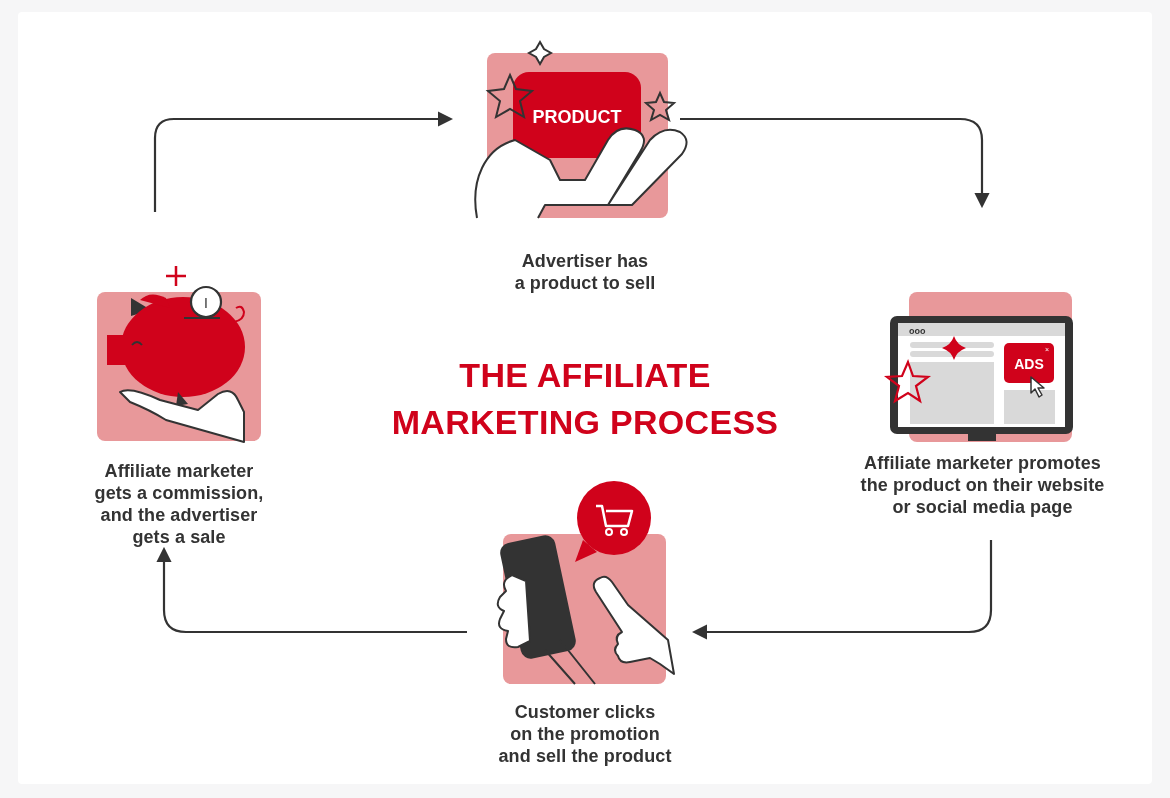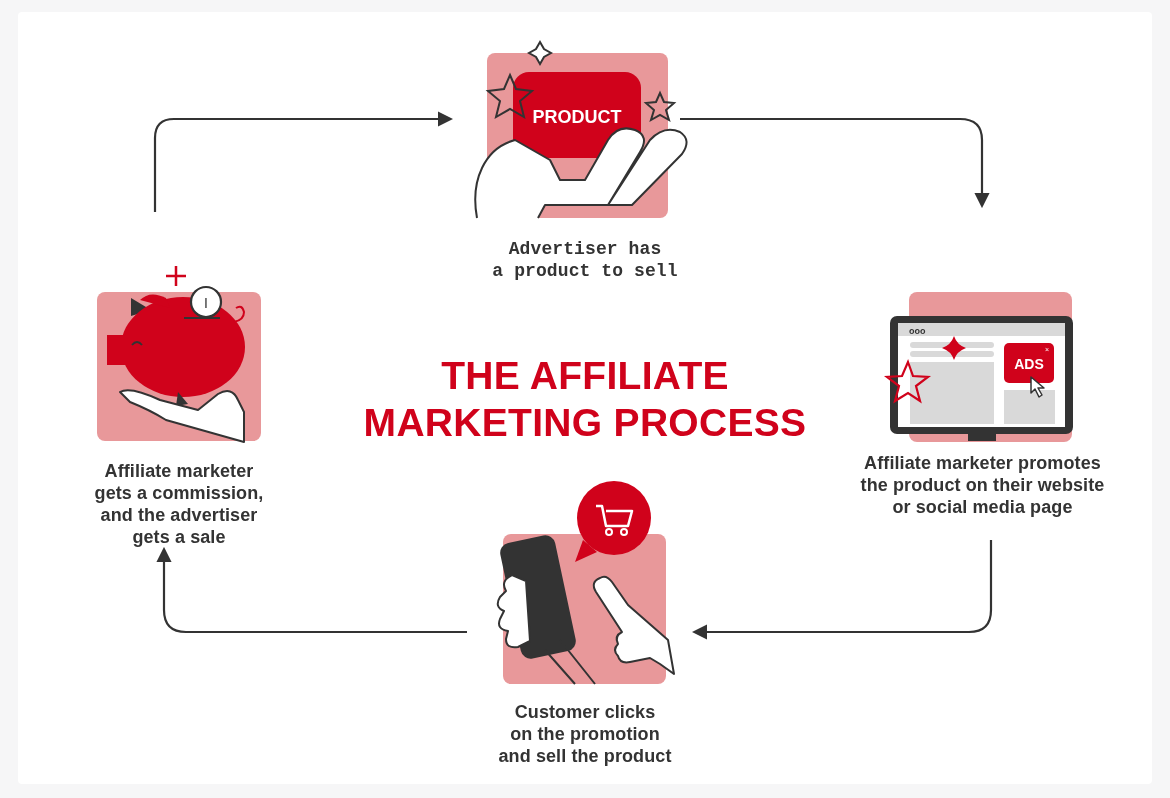--- a/index.html
+++ b/index.html
@@ -2,21 +2,21 @@
 <html><head>
 <meta charset="utf-8">
 <style>
   html, body { margin:0; padding:0; }
   body { width:1170px; height:798px; background:#f6f6f7; position:relative; overflow:hidden;
          font-family:"Liberation Sans", "DejaVu Sans", sans-serif; }
   .card { position:absolute; left:18px; top:12px; width:1134px; height:772px; background:#ffffff; border-radius:4px; }
   svg.canvas { position:absolute; left:0; top:0; }
   .label { position:absolute; text-align:center; color:#333333; font-size:18px; font-weight:bold; line-height:22px; white-space:pre-line; letter-spacing:0.1px; }
   .title { position:absolute; left:330px; top:352px; width:510px; text-align:center; color:#d0021b;
-           font-size:39px; font-weight:bold; line-height:47px; white-space:pre-line; letter-spacing:0.3px; }
+           font-size:34px; font-weight:bold; line-height:47px; white-space:pre-line; letter-spacing:0.3px; }
 </style>
 </head>
 <body>
 
 <div class="card"></div>
 
 <svg class="canvas" width="1170" height="798" viewBox="0 0 1170 798">
   <defs>
     <marker id="ah" viewBox="0 0 10 10" refX="8" refY="5" markerWidth="7" markerHeight="7" orient="auto">
       <path d="M0,0 L10,5 L0,10 z" fill="#333"></path>
@@ -92,21 +92,21 @@
     <circle cx="206" cy="302" r="15" fill="#fff" stroke="#333" stroke-width="2.2"></circle>
     <text x="206" y="308" text-anchor="middle" font-family="Liberation Sans, sans-serif" font-size="14" fill="#333">I</text>
     <path d="M178,392 l10,12 l-12,2 z" fill="#333"></path>
     <path d="M120,392 q10,-6 40,8 l38,10 l20,-16 q14,-8 20,6 l6,12 l0,30 L166,420 Q150,410 130,402 z" fill="#fff" stroke="#333" stroke-width="2" stroke-linejoin="round"></path>
   </g>
 </svg>
 
 <div class="title">THE AFFILIATE
 MARKETING PROCESS</div>
 
-<div class="label" style="left:460px; top:238px; width:250px;font-family:Liberation Mono, monospace;">Advertiser has
+<div class="label" style="left:460px; top:250px; width:250px;">Advertiser has
 a product to sell</div>
 <div class="label" style="left:825px; top:452px; width:315px;">Affiliate marketer promotes
 the product on their website
 or social media page</div>
 <div class="label" style="left:445px; top:701px; width:280px;">Customer clicks
 on the promotion
 and sell the product</div>
 <div class="label" style="left:60px; top:460px; width:238px;">Affiliate marketer
 gets a commission,
 and the advertiser

